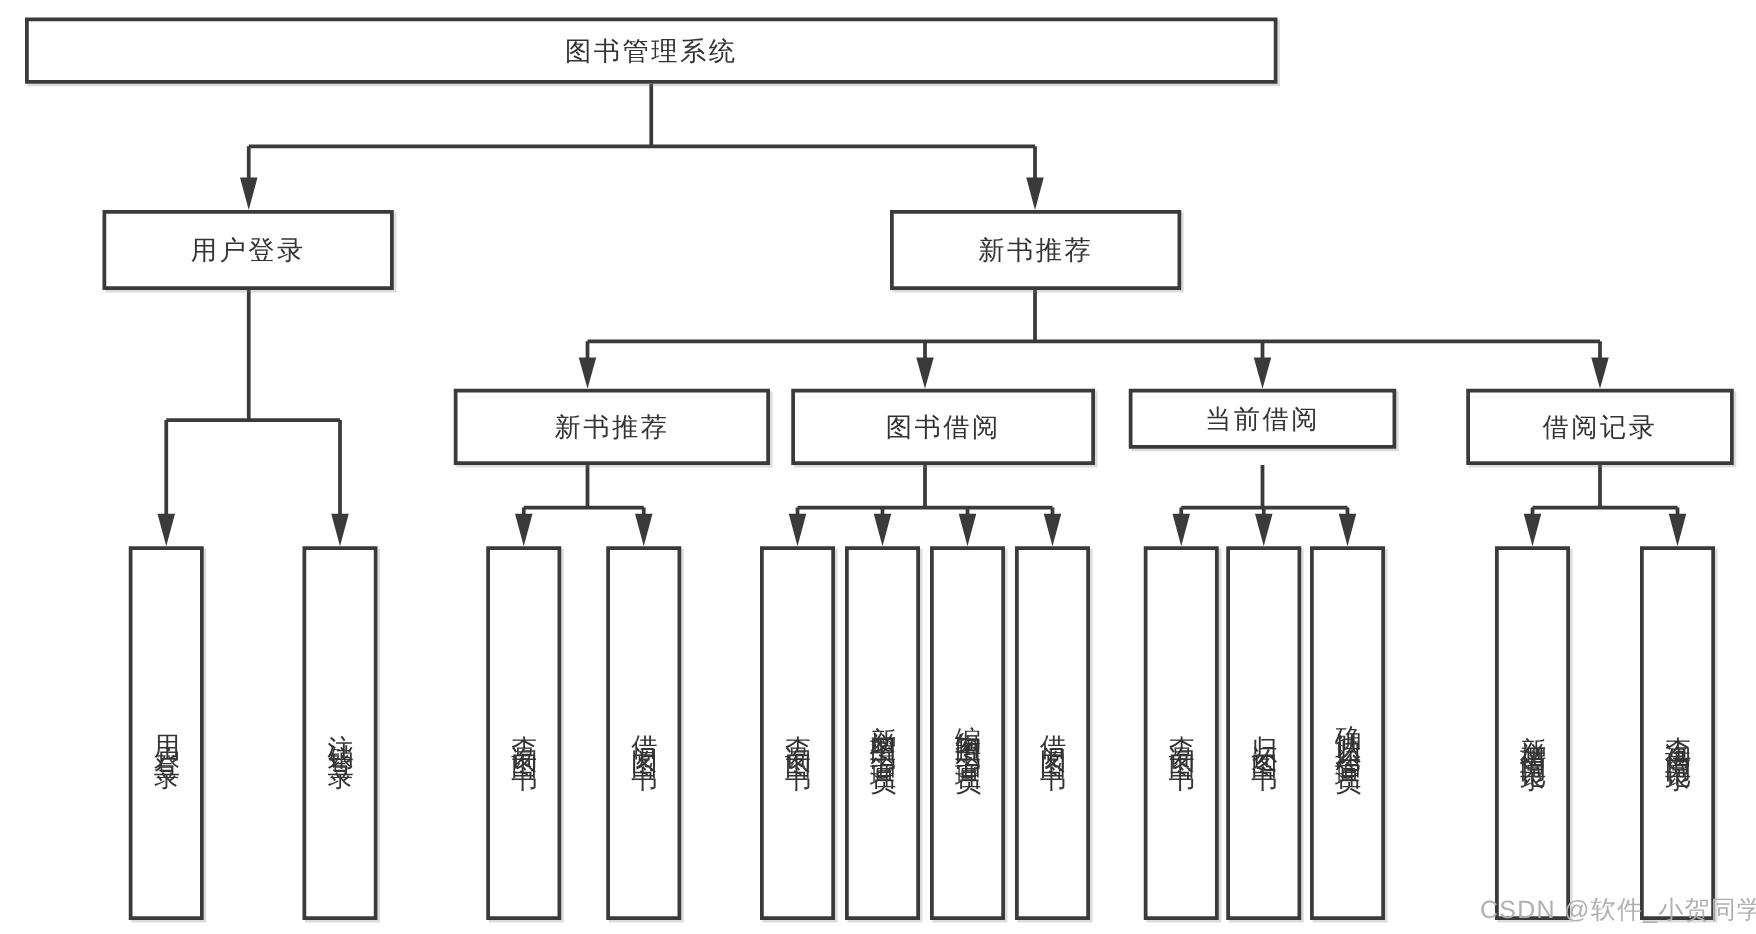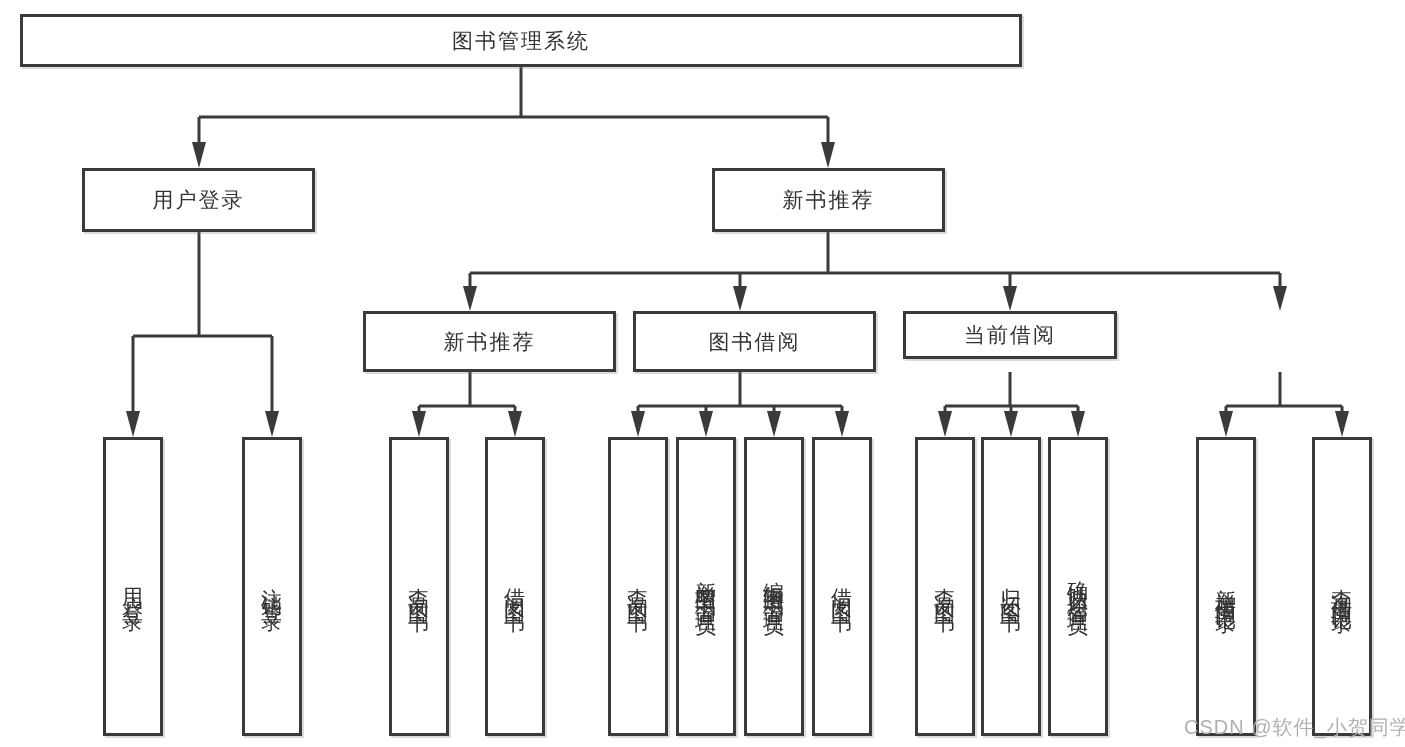--- a/index.html
+++ b/index.html
@@ -132,20 +132,23 @@
 
   <div class="node cat" style="left:363px;top:311px;width:253px;height:61px">
     <span>新书推荐</span>
   </div>
   <div class="node cat" style="left:633px;top:311px;width:243px;height:61px">
     <span>图书借阅</span>
   </div>
   <div class="node cat" style="left:903px;top:311px;width:214px;height:48px">
     <span>当前借阅</span>
   </div>
+  <div class="node cat" style="left:1173px;top:311px;width:214px;height:61px">
+    <span>借阅记录</span>
+  </div>
 
   <div class="node leaf" style="left:103px;top:437px;width:60px;height:299px">
     <span>用户登录</span>
   </div>
   <div class="node leaf" style="left:242px;top:437px;width:60px;height:299px">
     <span>注销登录</span>
   </div>
   <div class="node leaf" style="left:389px;top:437px;width:60px;height:299px">
     <span>查询图书</span>
   </div>

